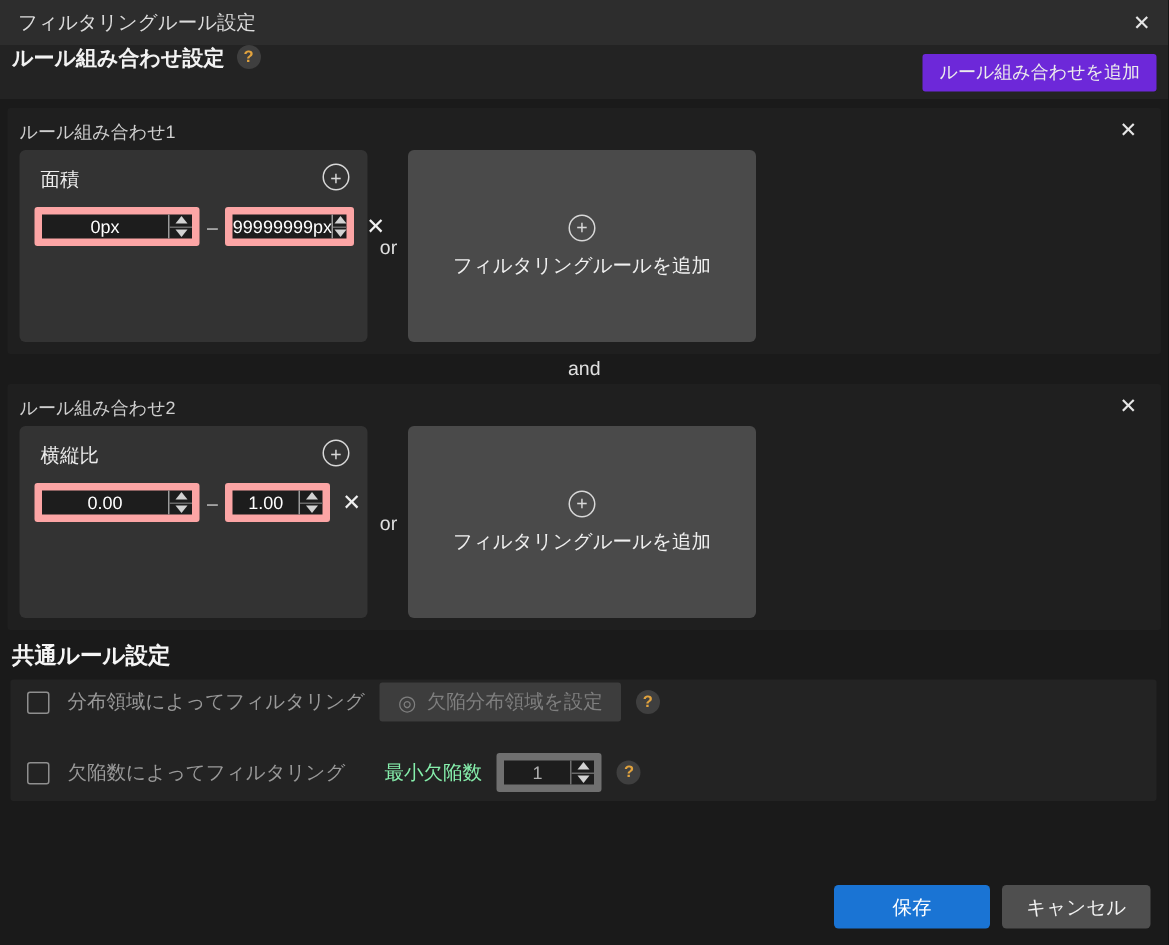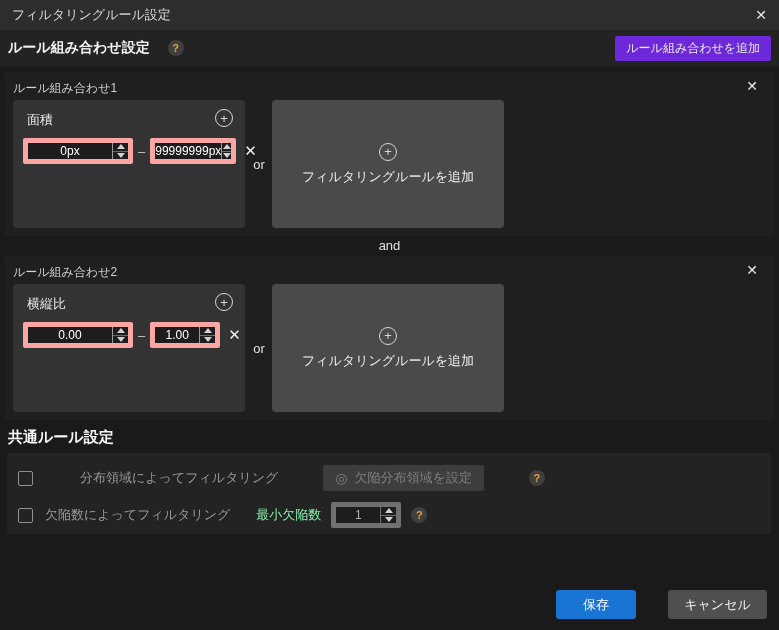--- a/index.html
+++ b/index.html
@@ -8,21 +8,21 @@
   .window { position:relative; width:779px; height:630px; background:#1a1a1a; overflow:hidden; }
 
   
   .titlebar { position:absolute; top:0; left:0; width:779px; height:30px; background:#2d2d2d;
               display:flex; align-items:center; padding:0 12px; }
   .titlebar-title { color:#dcdcdc; font-size:13px; }
   .titlebar-close { margin-left:auto; color:#e6e6e6; font-size:14px; cursor:pointer; line-height:1; }
 
   
   .header { position:absolute; top:30px; left:0; width:779px; height:36px; background:#232323;
-            display:flex; align-items:center; padding-left:8px;gap:10px; }
+            display:flex; padding-left:8px; }
   .header-title { color:#f2f2f2; font-size:14px; font-weight:bold; }
   .help-icon { display:inline-flex; align-items:center; justify-content:center;
                width:16px; height:16px; border-radius:50%; background:#3f3f3f;
                color:#e2a33e; font-size:11px; font-weight:bold; margin-left:8px; cursor:pointer; }
   .header-add-btn { position:absolute; right:8px; top:6px; height:25px; display:flex; align-items:center;
                     background:#6d28d9; color:#ececec; font-size:12px; padding:0 11px; border-radius:2px; cursor:pointer; }
 
   
   .group { position:absolute; left:5px; width:769px; height:164px; background:#1f1f1f; border-radius:2px; }
   .group-1 { top:72px; }
@@ -50,36 +50,36 @@
               display:flex; align-items:center; justify-content:center; color:#e0e0e0; font-size:13px; }
   .add-card { position:absolute; left:267px; top:28px; width:232px; height:128px; background:#4a4a4a; border-radius:4px;
               display:flex; flex-direction:column; align-items:center; justify-content:center; gap:7px;
               color:#f0f0f0; font-size:13px; cursor:pointer; }
   .and-label { position:absolute; top:238px; left:0; width:779px; text-align:center; color:#e0e0e0; font-size:13px; }
 
   
   .common-title { position:absolute; left:8px; top:428px; color:#f5f5f5; font-size:15px; font-weight:bold; }
   .common-panel { position:absolute; left:7px; top:453px; width:764px; height:81px; background:#232323; border-radius:2px; }
   .crow { position:absolute; left:11px; display:flex; align-items:center; }
-  .crow-1 { top:12px;gap:35px; } .crow-2 { top:49px; }
+  .crow-1 { top:2px; } .crow-2 { top:49px; }
   .checkbox { width:15px; height:15px; border:1px solid #8f8f8f; border-radius:2px; background:transparent; cursor:pointer; flex:none; }
   .clabel { color:#999999; font-size:13px; margin-left:12px; }
   .set-region-btn { height:26px; display:flex; align-items:center; gap:7px; background:#3d3d3d; color:#7f7f7f;
                     font-size:13px; padding:0 12px; border-radius:2px; margin-left:10px; }
   .region-glyph { font-size:14px; line-height:1; }
   .min-count-label { color:#86efac; font-size:13px; margin-left:26px; }
   .spin.disabled { border-color:#707070; margin-left:10px; }
   .spin.disabled .val { color:#b0b0b0; }
   .spin.disabled .btns { border-left-color:#707070; }
   .crow .help-icon { margin-left:10px; }
 
   
   .btn { position:absolute; top:590px; height:29px; display:flex; align-items:center; justify-content:center;
          font-size:13px; border-radius:3px; cursor:pointer; }
-  .save-btn { left:556px; width:80px; background:#1a74d4; color:#ffffff; }
+  .save-btn { left:556px; width:104px; background:#1a74d4; color:#ffffff; }
   .cancel-btn { left:668px; width:99px; background:#4f4f4f; color:#f0f0f0; }
 </style>
 </head>
 <body>
 
 <div class="window">
 
   <div class="titlebar">
     <span class="titlebar-title">フィルタリングルール設定</span>
     <span class="titlebar-close">✕</span>

